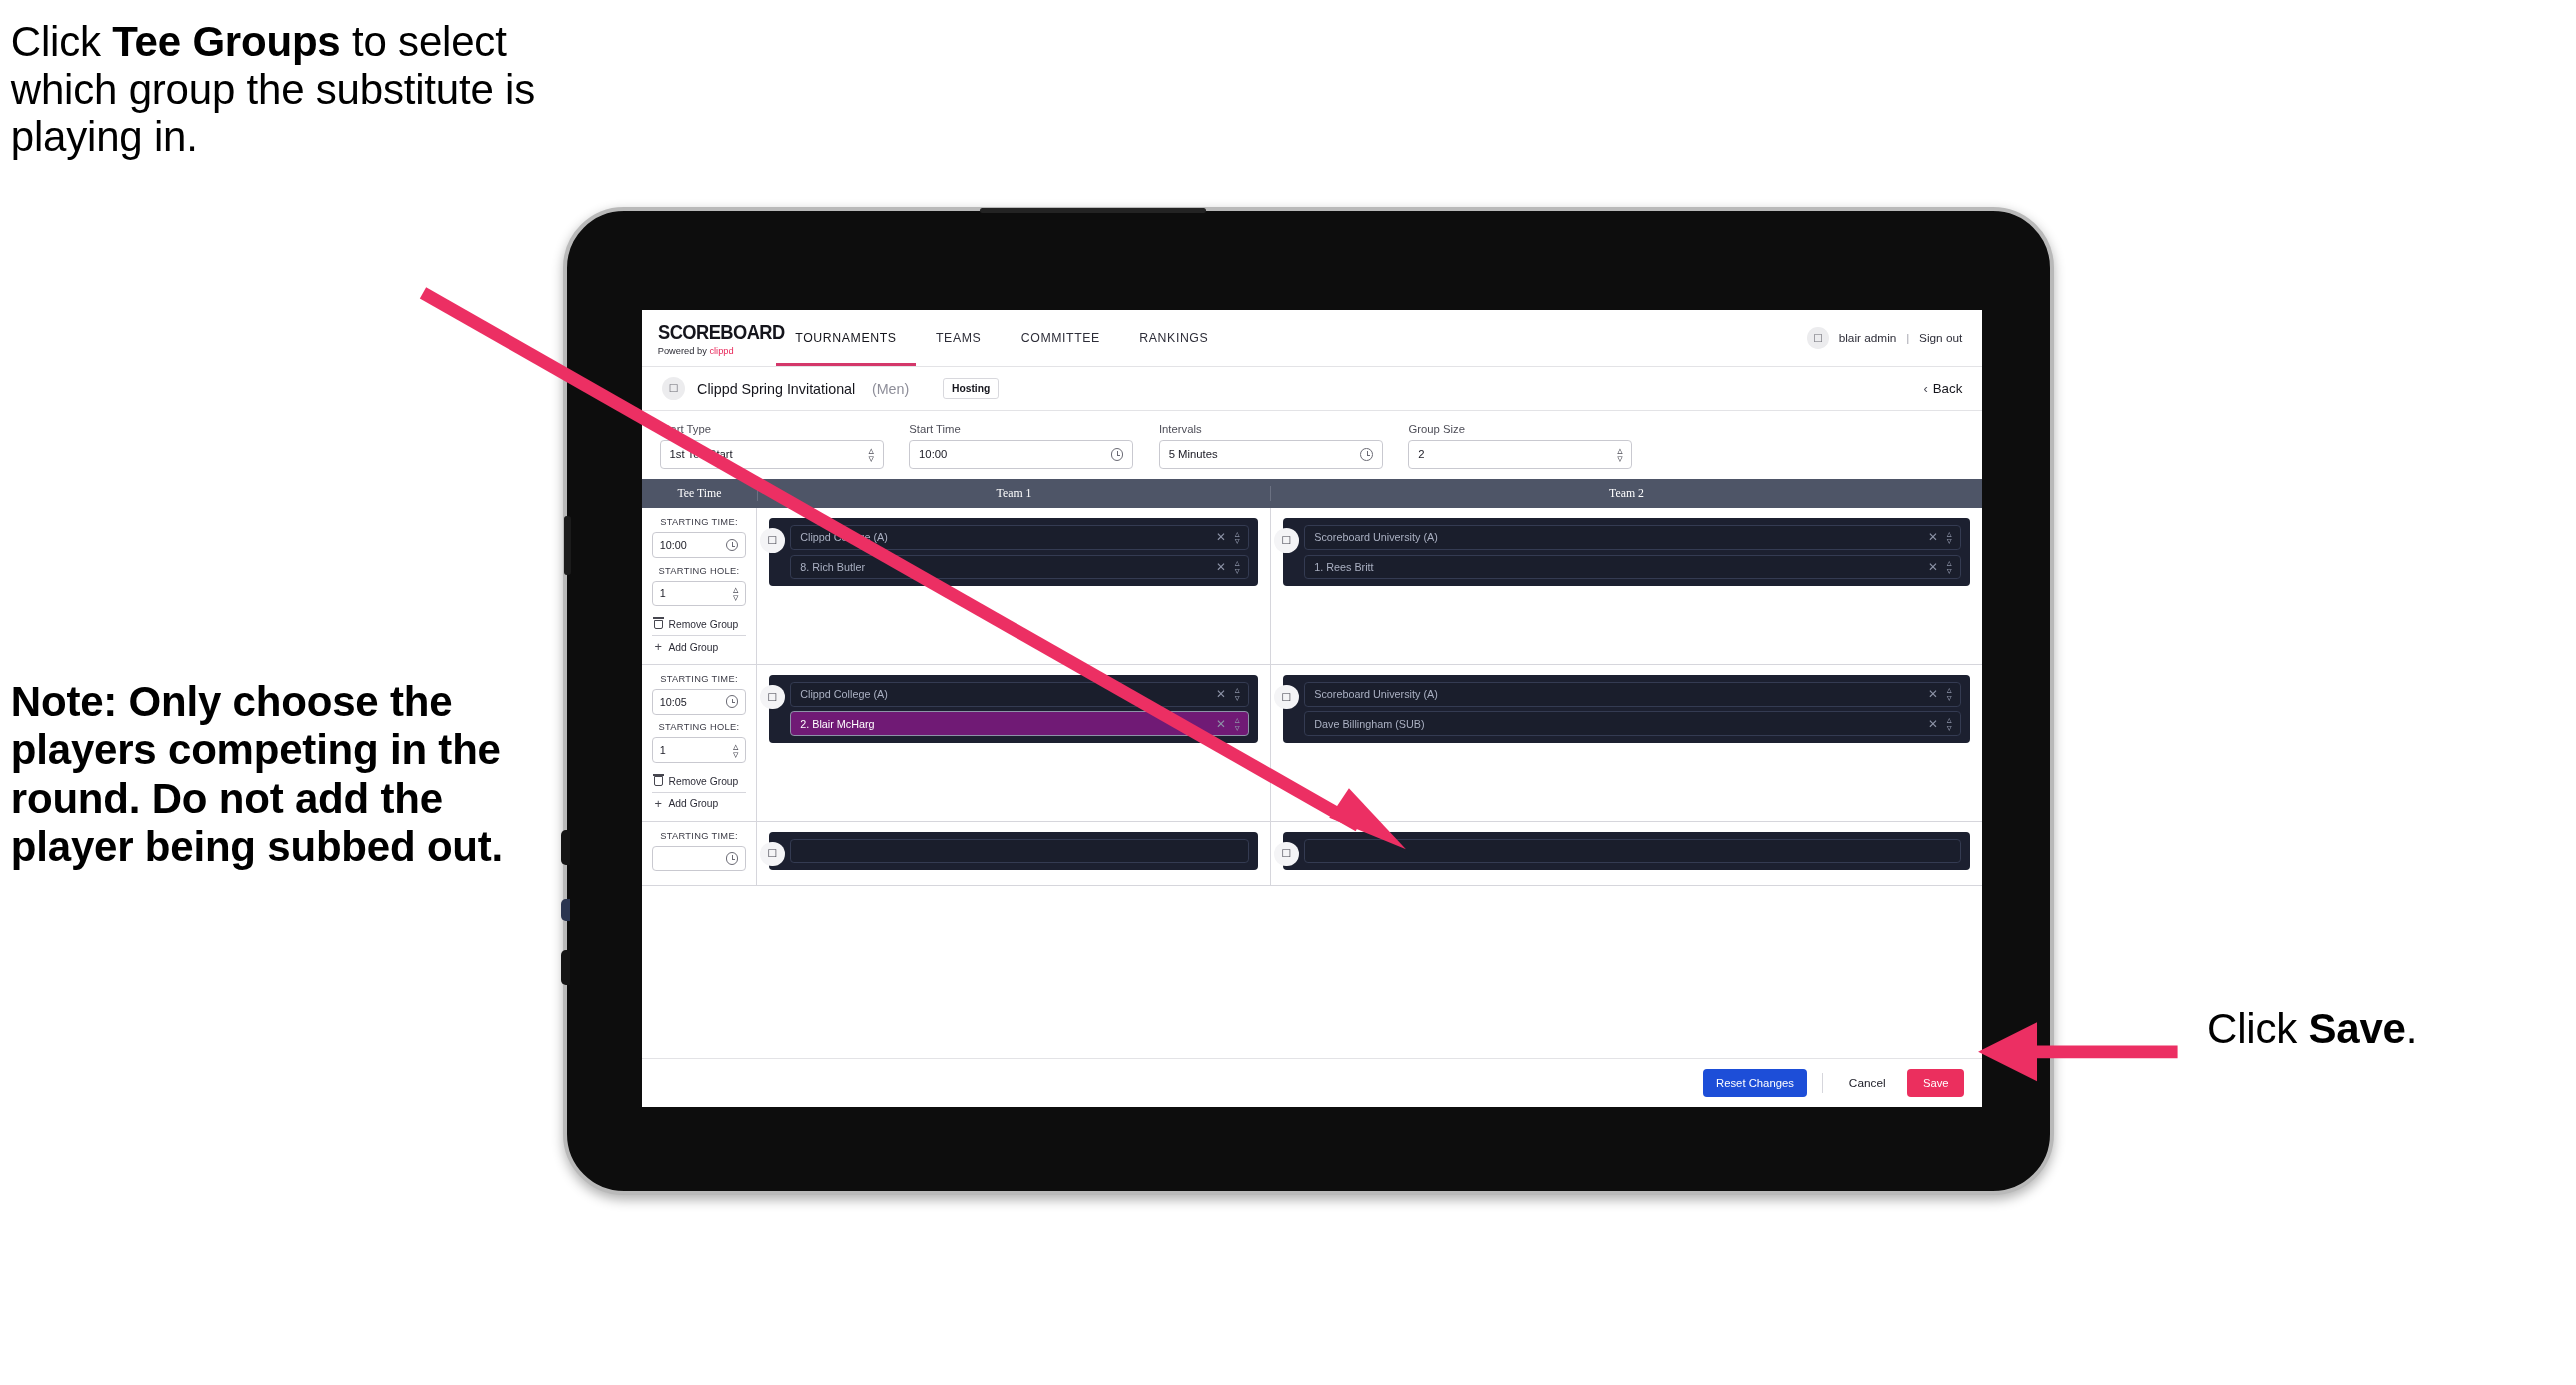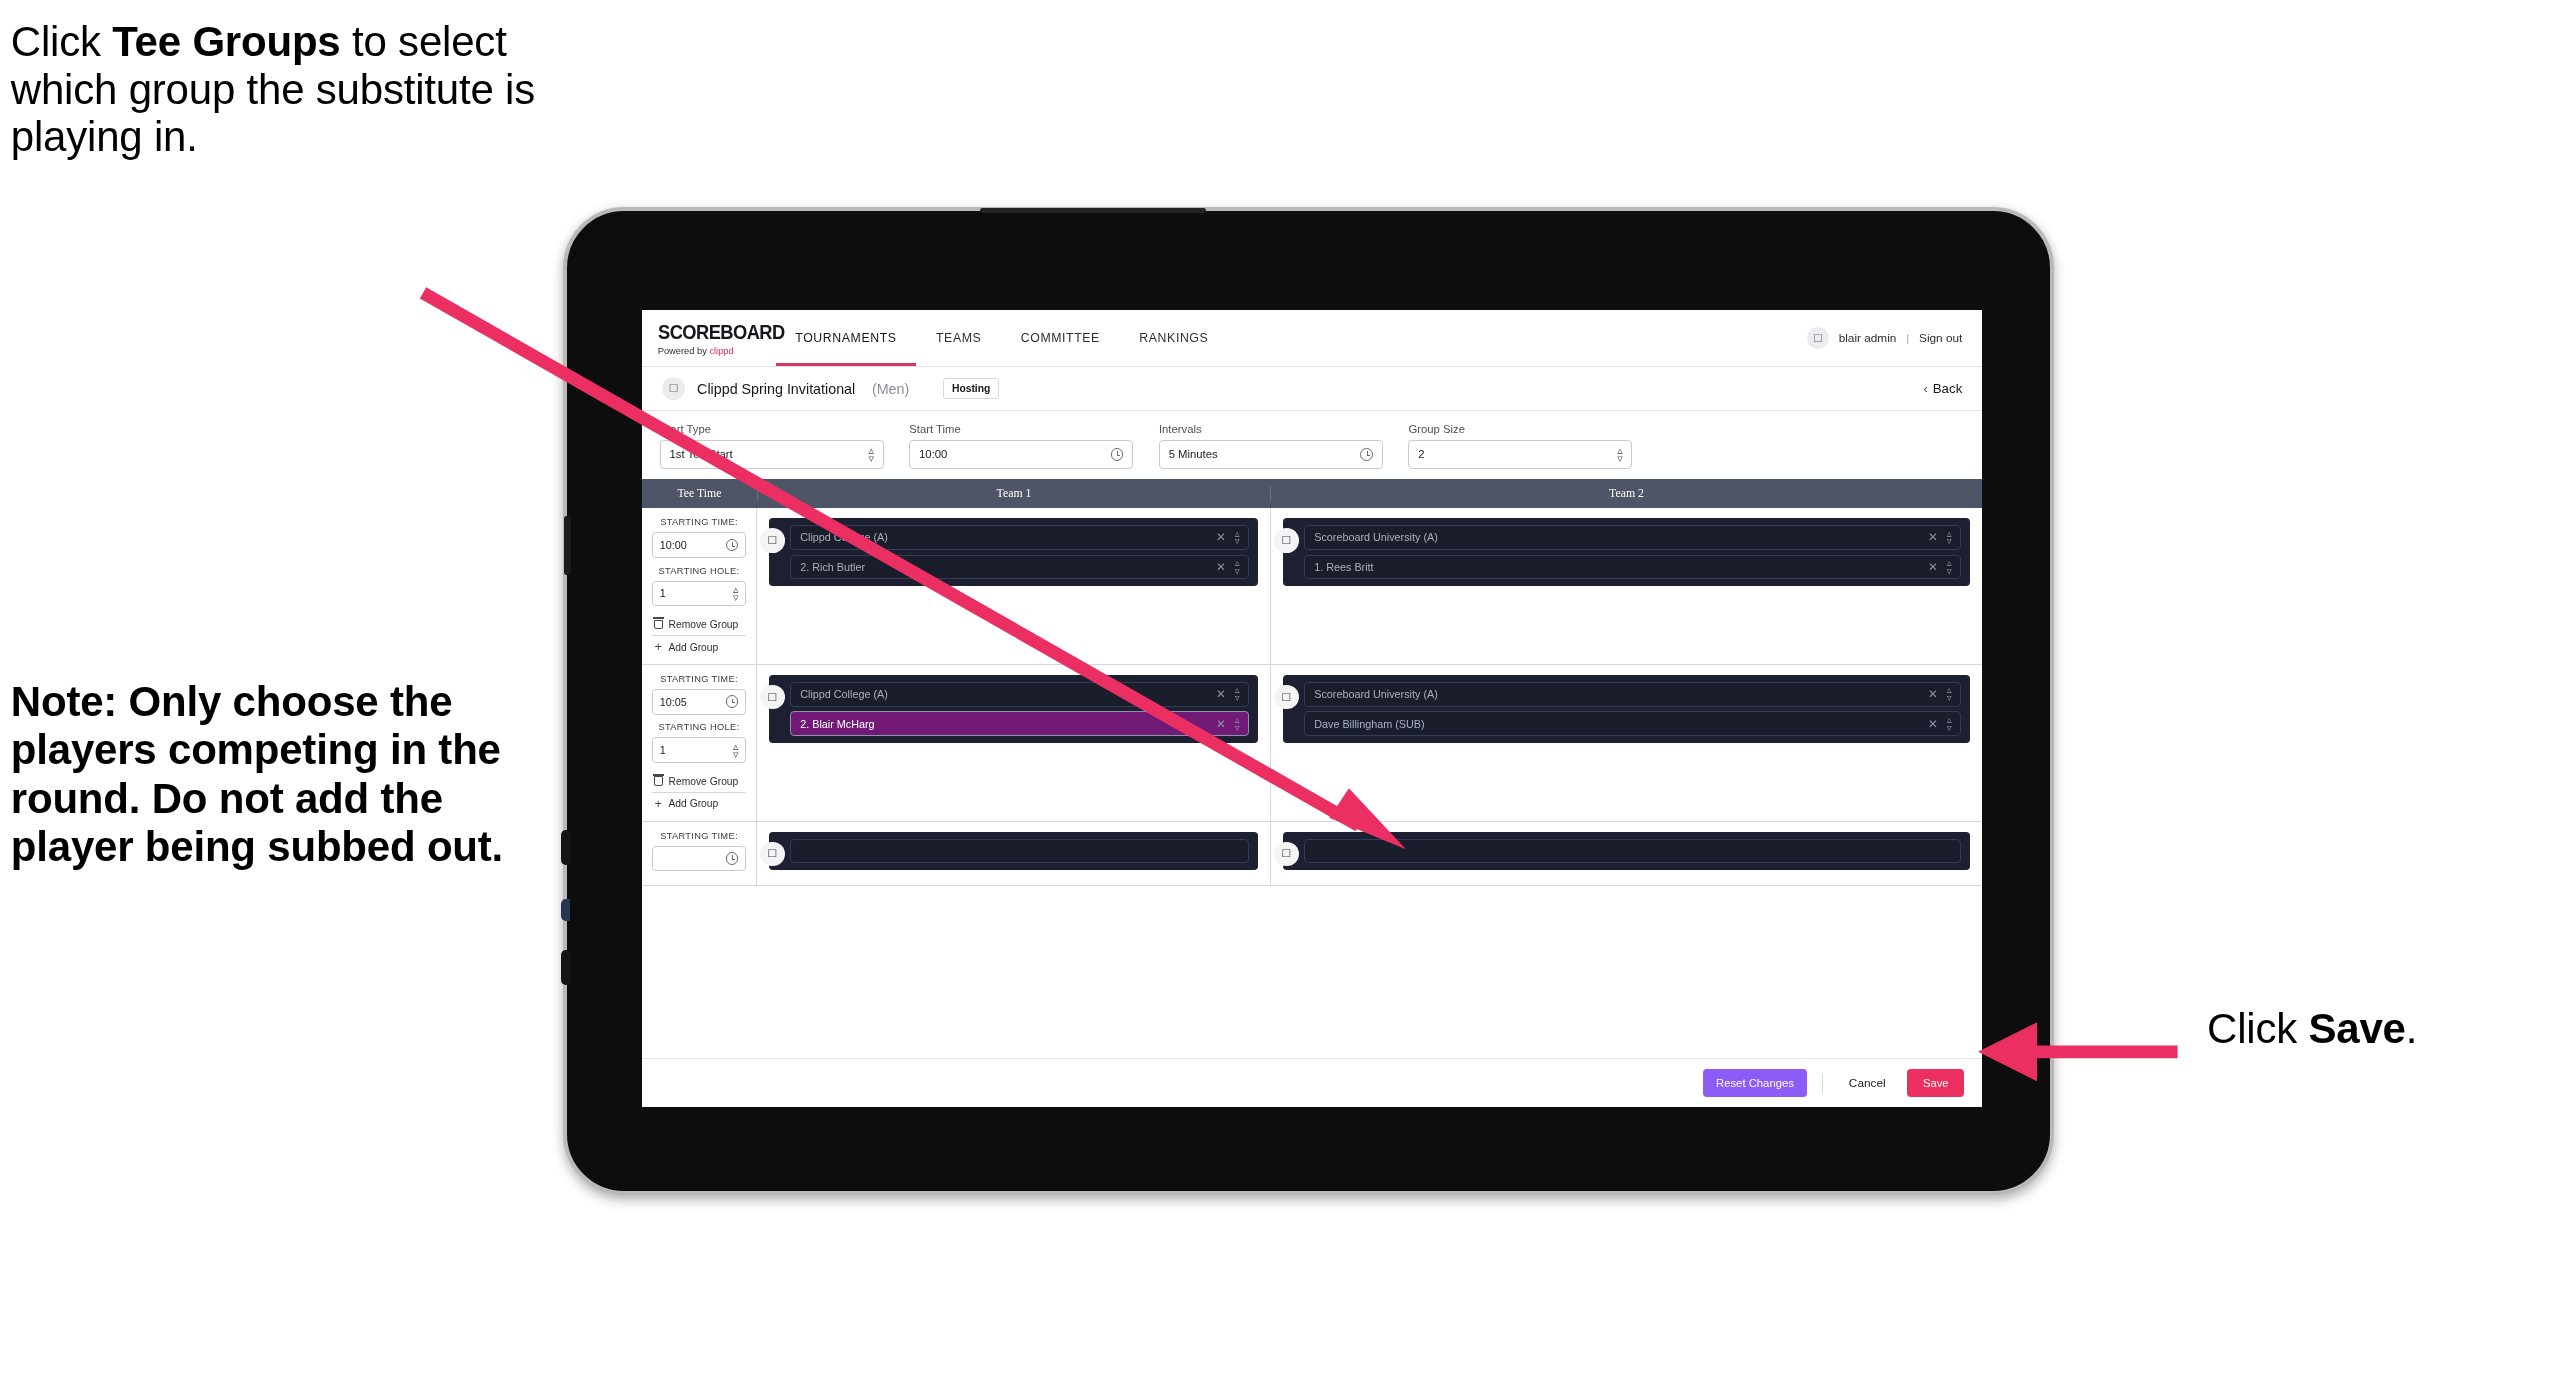--- a/index.html
+++ b/index.html
@@ -172,21 +172,21 @@
   .pill.selected { border-color:#8d93a8; background:#701a75; color:#ffffff; }
   .pill.selected .pname { color:#ffffff; }
 
   
   #footer {
     position:absolute; left:0; right:0; bottom:0; height:49px; background:#fff;
     border-top:1px solid #e3e3e6; display:flex; align-items:center; justify-content:flex-end;
     padding-right:17.7px; gap:0;
   }
   #btn-reset {
-    background:#8b5cf6; color:#fff; font-size:11.3px; border-radius:3.9px;
+    background:#1d4ed8; color:#fff; font-size:11.3px; border-radius:3.9px;
     padding:7.9px 12.8px; cursor:pointer; border:none;
   }
   .vdiv { width:1px; height:19.7px; background:#d6d6dc; margin: 0 15.7px; }
   #btn-cancel { font-size:11.8px; color:#20202a; cursor:pointer; padding: 7.9px 9.8px; }
   #btn-save {
     background:#eb2f5e; color:#fff; font-size:11.3px; border-radius:3.9px;
     padding:7.9px 15.7px; margin-left:11.8px; cursor:pointer; border:none;
   }
 
   
@@ -326,21 +326,21 @@
               <div class="team-badge">☐</div>
               <div class="pill">
                 <span class="pname">Clippd College (A)</span>
                 <span class="x">✕</span>
                 <span class="drag">
                     <span>▵</span>
                     <span>▿</span>
                   </span>
               </div>
               <div class="pill">
-                <span class="pname">2. Rich Butler</span>
+                <span class="pname">8. Rich Butler</span>
                 <span class="x">✕</span>
                 <span class="drag">
                     <span>▵</span>
                     <span>▿</span>
                   </span>
               </div>
             </div>
           </div>
 
           <div class="cell-team cell-t2">

